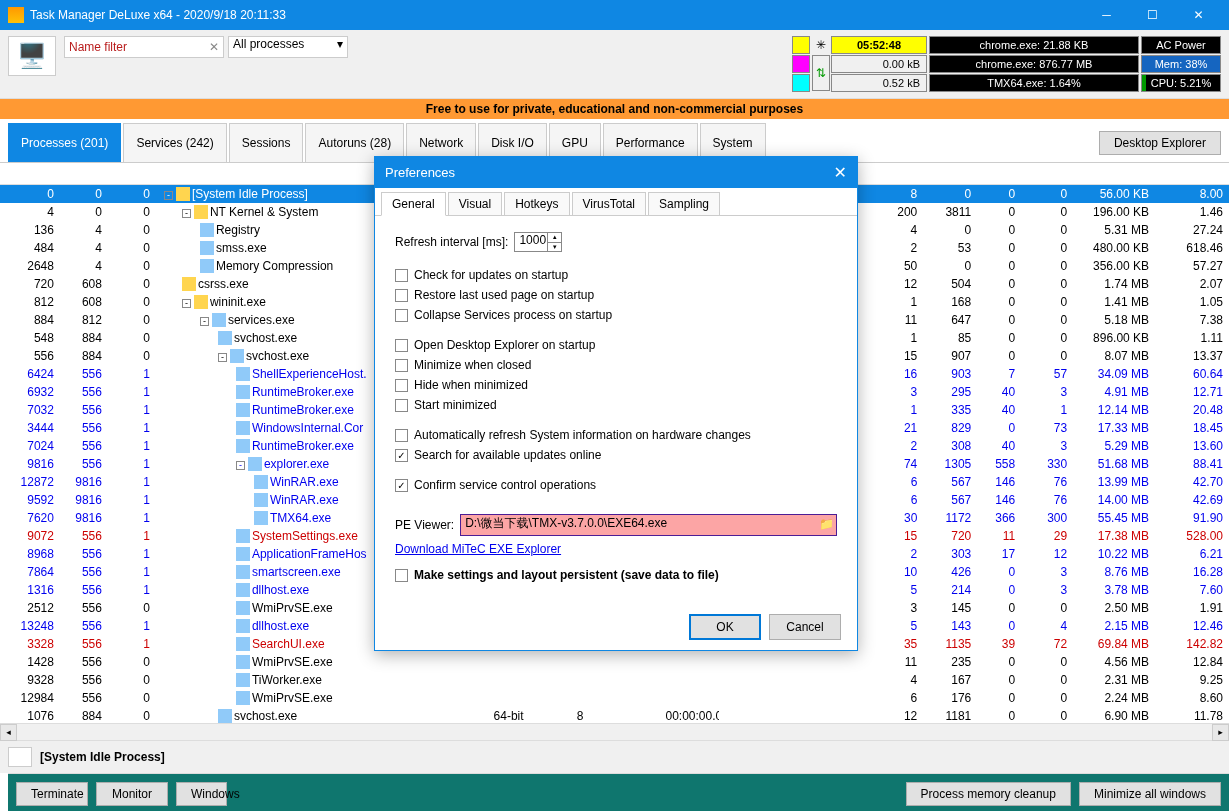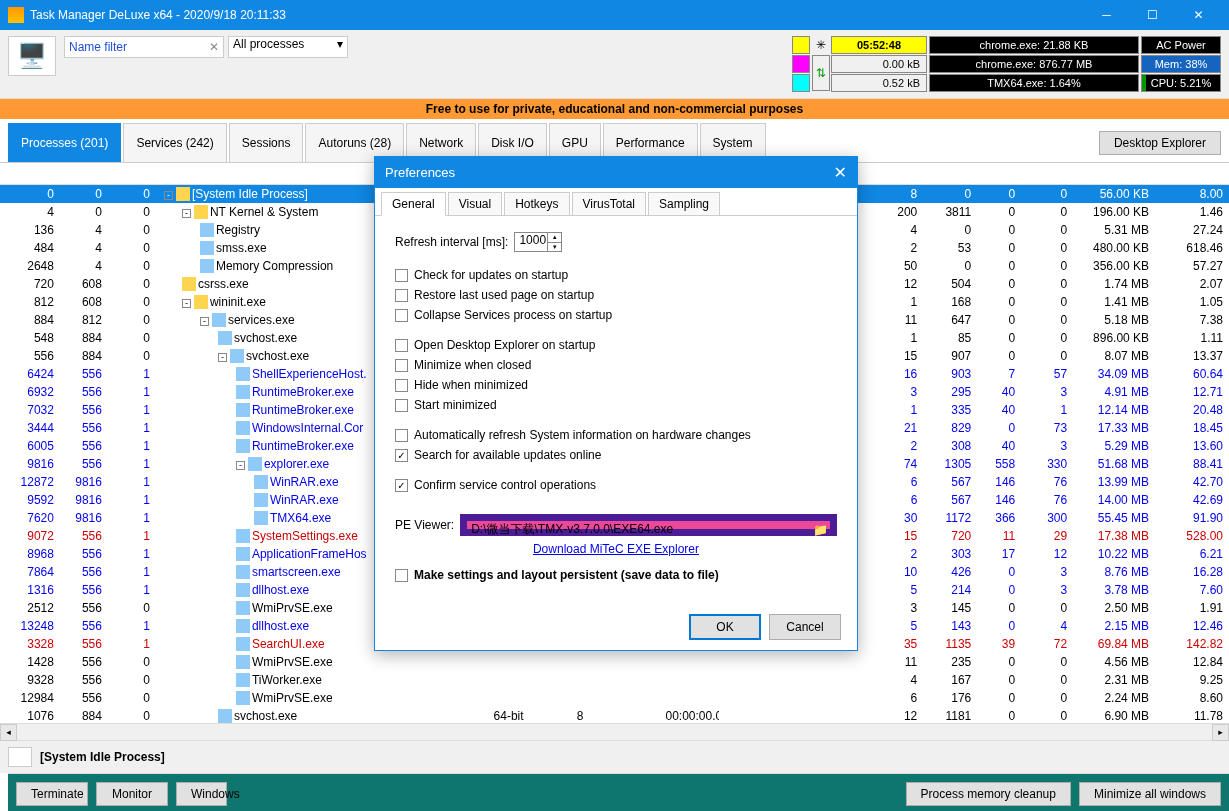--- a/index.html
+++ b/index.html
@@ -55,21 +55,21 @@
 .dialog-close{cursor:pointer;font-size:16px;}
 .dialog-tabs{display:flex;border-bottom:1px solid #ccc;padding:4px 6px 0 6px;}
 .dtab{padding:4px 10px;border:1px solid #ccc;border-bottom:none;background:#f9f9f9;margin-right:2px;cursor:pointer;}
 .dtab.active{background:#fff;border-bottom:1px solid #fff;margin-bottom:-1px;}
 .dialog-body{padding:16px 20px;}
 .form-row{display:flex;align-items:center;margin-bottom:6px;gap:6px;}
 .chk{width:13px;height:13px;border:1px solid #888;display:inline-flex;align-items:center;justify-content:center;font-size:10px;}
 .num-input{width:48px;height:20px;border:1px solid #888;padding:0 14px 0 4px;position:relative;}
 .num-spin{position:absolute;right:0;top:0;bottom:0;width:14px;border-left:1px solid #888;display:flex;flex-direction:column;}
 .num-spin div{flex:1;font-size:7px;text-align:center;border-bottom:1px solid #888;}
-.text-input{flex:1;height:22px;border:7px solid #4c1d95;padding:0 24px 0 4px;position:relative;background:#ec4899;}
+.text-input{flex:1;height:22px;border:1px solid #4c1d95;padding:0 24px 0 4px;position:relative;background:#fca5a5;}
 .link{color:#0000ee;text-decoration:underline;cursor:pointer;}
 .dialog-btns{padding:10px 16px;display:flex;justify-content:flex-end;gap:8px;}
 .btn-primary{border:2px solid #0078d7;}
 .c-pid{width:60px}.c-par{width:48px}.c-ses{width:48px}.c-name{width:300px}.c-plat{width:74px}.c-pri{width:60px}.c-cpu{width:70px}.c-ct{width:60px}.c-ior{width:58px}.c-iow{width:56px}.c-ioo{width:42px}.c-thr{width:48px}.c-hnd{width:54px}.c-gdi{width:44px}.c-usr{width:52px}.c-prv{width:82px}.c-ws{width:74px}
 </style>
 </head>
 <body>
 
 <div class="titlebar">
   <div class="titlebar-icon"></div>
@@ -79,21 +79,21 @@
     <div class="titlebar-btn">☐</div>
     <div class="titlebar-btn">✕</div>
   </div>
 </div>
 
 <div class="toolbar">
   <div class="tb-icon">🖥️</div>
   <div class="tb-left">
     <div class="tb-filters">
       <div class="tb-filter">
-          <span style="color:#1d4ed8">Name filter</span>
+          <span style="color:#b91c1c">Name filter</span>
           <span style="margin-left:auto;color:#888">✕</span>
         </div>
       <div class="tb-select"><span>All processes</span></div>
     </div>
   </div>
   <div class="stats-box">
     <div class="stat-col">
       <div class="stat-sq" style="background:#ff0"></div>
       <div class="stat-sq" style="background:#f0f"></div>
       <div class="stat-sq" style="background:#0ff"></div>
@@ -412,21 +412,21 @@
       <div class="cell c-iow blue"></div>
       <div class="cell c-ioo blue"></div>
       <div class="cell c-thr blue">21</div>
       <div class="cell c-hnd blue">829</div>
       <div class="cell c-gdi blue">0</div>
       <div class="cell c-usr blue">73</div>
       <div class="cell c-prv blue">17.33 MB</div>
       <div class="cell c-ws blue">18.45</div>
     </div>
     <div class="row">
-      <div class="cell c-pid blue">6005</div>
+      <div class="cell c-pid blue">7024</div>
       <div class="cell c-par blue">556</div>
       <div class="cell c-ses blue">1</div>
       <div class="cell c-name left blue" style="padding-left: 80px;"><span class="tree-icon" style="background: rgb(144, 202, 249);"></span><span>RuntimeBroker.exe</span></div>
       <div class="cell c-plat blue"></div>
       <div class="cell c-pri blue"></div>
       <div class="cell c-cpu blue"></div>
       <div class="cell c-ct blue"></div>
       <div class="cell c-ior blue"></div>
       <div class="cell c-iow blue"></div>
       <div class="cell c-ioo blue"></div>
@@ -807,21 +807,21 @@
     <div style="height:10px"></div>
     <div class="form-row">
         <span class="chk">✓</span>
         <span>Confirm service control operations</span>
       </div>
     <div style="height:16px"></div>
     <div class="form-row">
       <span>PE Viewer:</span>
       <div class="text-input"><span>D:\微当下载\TMX-v3.7.0.0\EXE64.exe</span><span style="position:absolute;right:2px;top:2px">📁</span></div>
     </div>
-    <div style="text-align:center"><span class="link">Download MiTeC EXE Explorer</span></div>
+    <div style="text-align:left"><span class="link">Download MiTeC EXE Explorer</span></div>
     <div style="height:12px"></div>
     <div class="form-row">
         <span class="chk"></span>
         <b>Make settings and layout persistent (save data to file)</b>
       </div>
   </div>
   <div class="dialog-btns">
     <button class="btn btn-primary" style="width:72px">OK</button>
     <button class="btn" style="width:72px">Cancel</button>
   </div>

